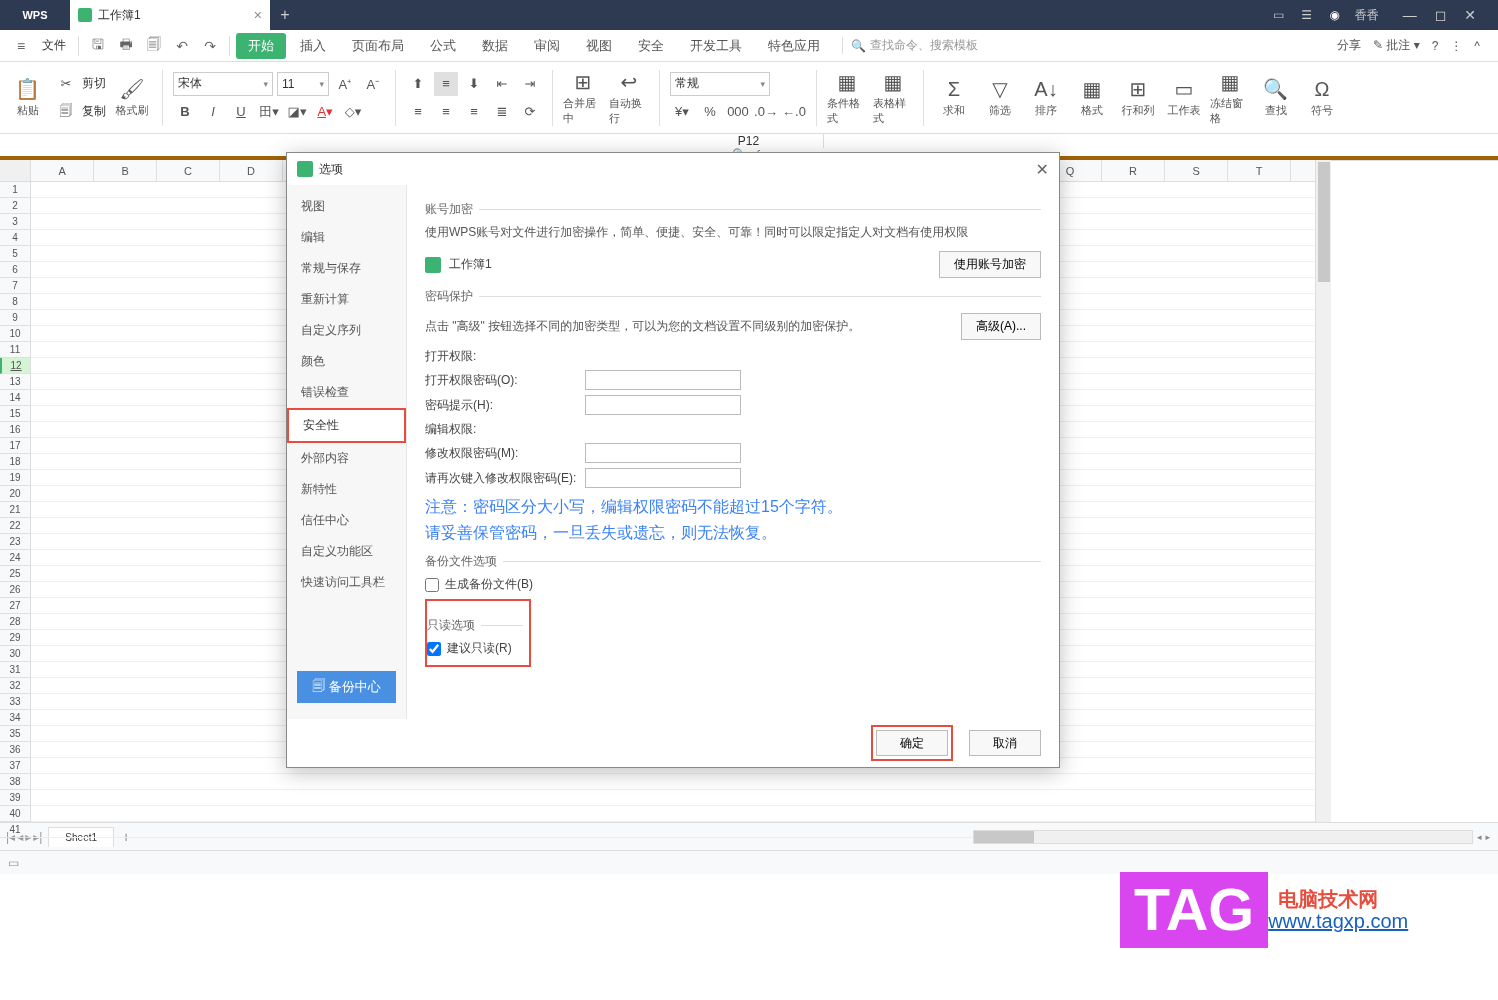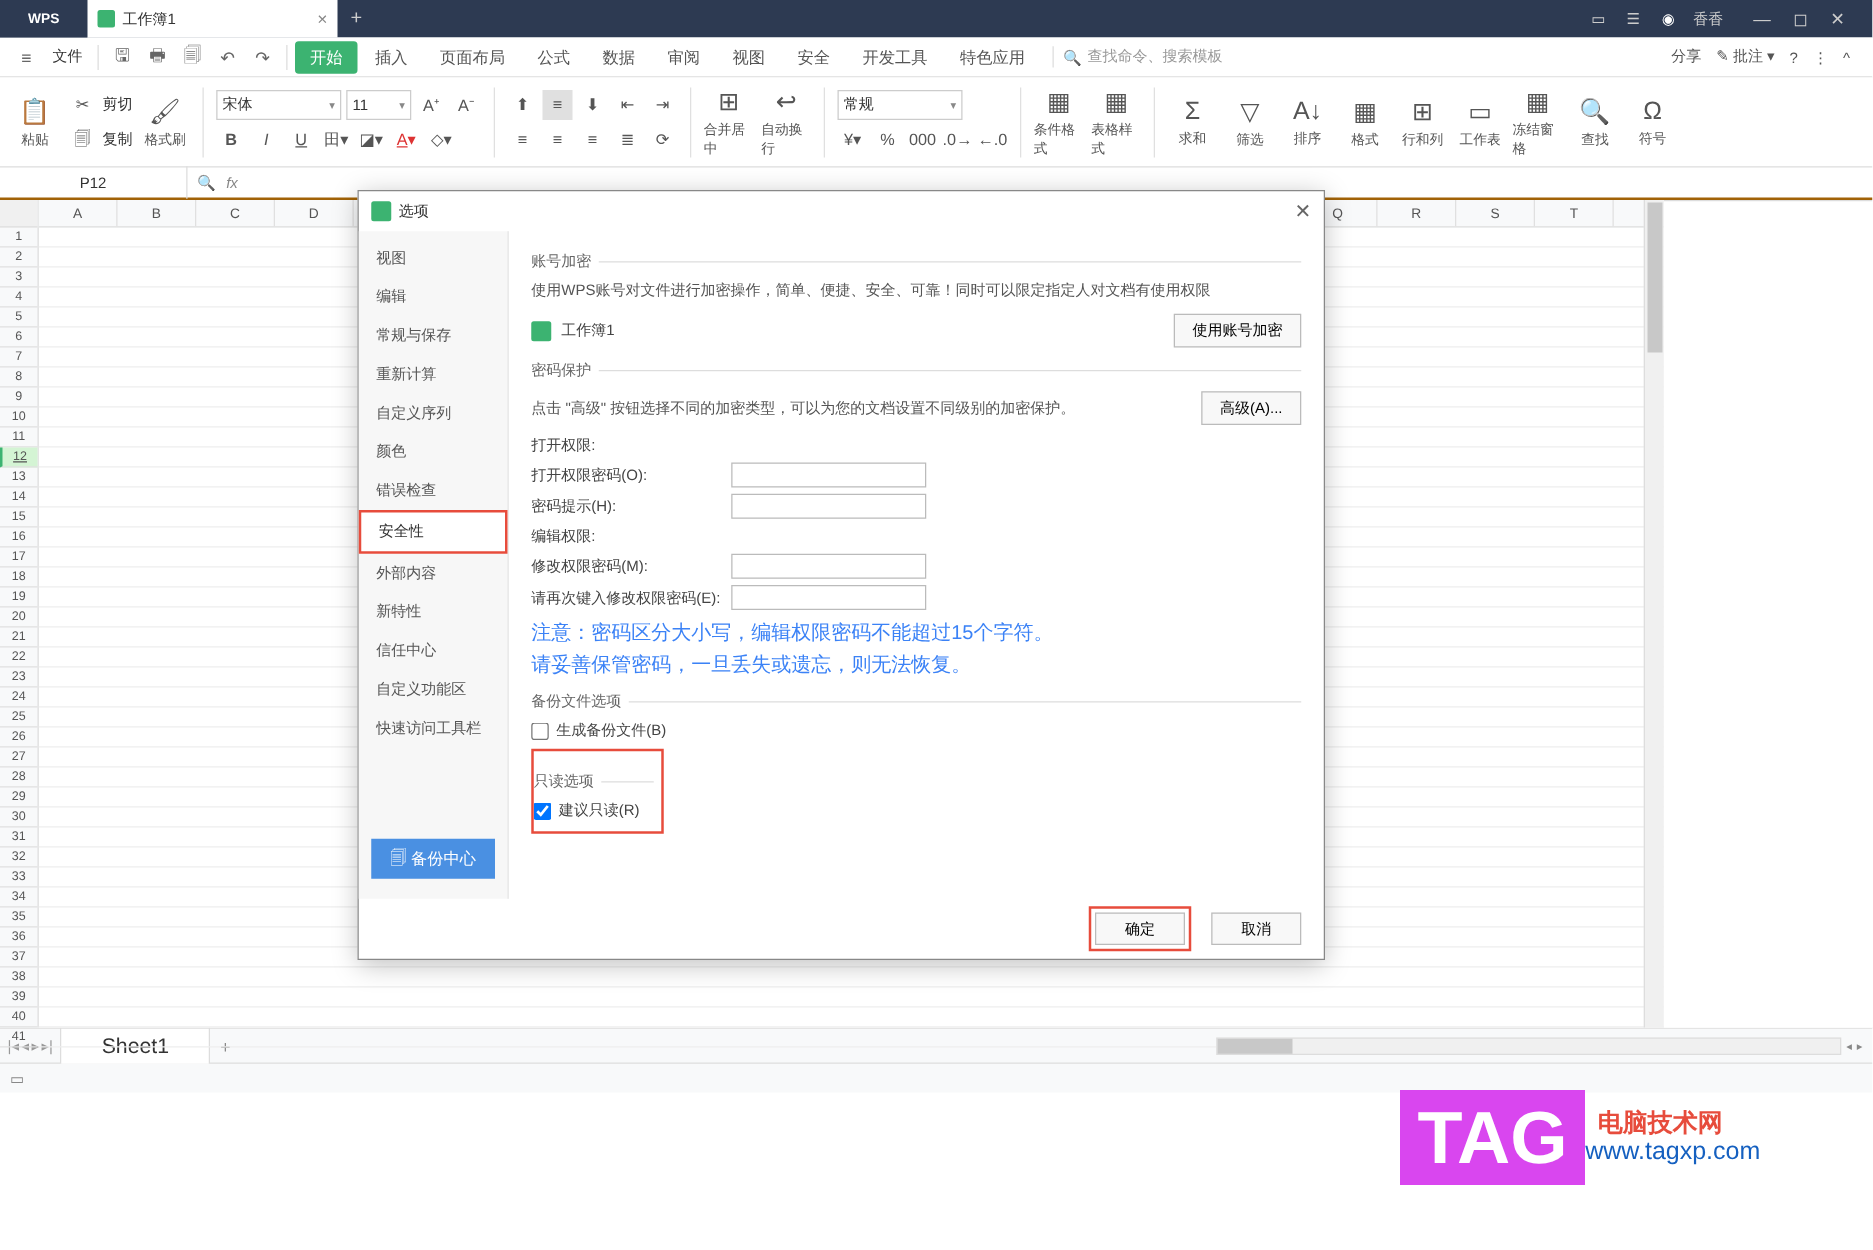--- a/index.html
+++ b/index.html
@@ -33,39 +33,39 @@
 .ribbon-big-btn .icon { font-size: 20px; margin-bottom: 2px; color: #555; }
 .ribbon-sep { width: 1px; height: 56px; background: #e0e0e0; margin: 0 4px; }
 .ribbon-2row { display: flex; flex-direction: column; gap: 4px; }
 .ribbon-row { display: flex; align-items: center; gap: 4px; }
 .btn-sm { width: 24px; height: 24px; display: flex; align-items: center; justify-content: center; color: #555; font-size: 13px; border: none; background: none; }
 .font-select { height: 24px; border: 1px solid #ccc; padding: 0 4px; min-width: 100px; font-size: 12px; display: flex; align-items: center; justify-content: space-between; }
 .size-select { height: 24px; border: 1px solid #ccc; padding: 0 4px; width: 52px; font-size: 12px; display: flex; align-items: center; justify-content: space-between; }
 .num-select { height: 24px; border: 1px solid #ccc; padding: 0 4px; width: 100px; font-size: 12px; display: flex; align-items: center; justify-content: space-between; }
 
 
-.formula-bar { height: 26px; border-bottom: 2px solid #a16207; display: flex; align-items: center; }
+.formula-bar { height: 26px; border-bottom: 4px solid #a16207; display: flex; align-items: center; flex-direction: column; }
 .name-box { width: 150px; height: 26px; border-right: 1px solid #ddd; display: flex; align-items: center; justify-content: center; font-size: 12px; }
 .fx-area { display: flex; align-items: center; padding: 0 8px; gap: 8px; color: #888; }
 
 
 .sheet-area { position: relative; height: 662px; background: #fff; display: flex; }
 .row-headers { width: 32px; background: #f8f9fa; border-right: 1px solid #ddd; }
 .corner { height: 22px; border-bottom: 1px solid #ddd; background: #f0f0f0; }
 .row-h { height: 16px; border-bottom: 1px solid #e0e0e0; display: flex; align-items: center; justify-content: center; font-size: 10px; color: #555; }
 .row-h.sel { background: #d4f4d4; border-left: 2px solid #3cb371; text-decoration: underline; }
 .col-headers { height: 22px; background: #f8f9fa; border-bottom: 1px solid #ddd; display: flex; }
 .col-h { width: 63px; border-right: 1px solid #e0e0e0; display: flex; align-items: center; justify-content: center; font-size: 11px; color: #555; }
 .grid-body { position: relative; }
 .grid-row { height: 16px; border-bottom: 1px solid #eee; width: 1300px; }
 
 
 .sheet-tabs { height: 28px; border-top: 1px solid #ddd; display: flex; align-items: center; background: #f8f9fa; }
 .sheet-nav { display: flex; gap: 2px; padding: 0 6px; color: #999; }
-.sheet-tab { padding: 4px 32px; background: #fff; border: 1px solid #ddd; border-bottom: none; font-size: 17px; }
+.sheet-tab { padding: 4px 16px; background: #fff; border: 1px solid #ddd; border-bottom: none; font-size: 10px; }
 .sheet-add { width: 24px; text-align: center; color: #888; font-size: 14px; }
 .scroll-right { margin-left: auto; display: flex; align-items: center; gap: 4px; padding-right: 8px; }
 .hscroll { width: 500px; height: 14px; background: #f0f0f0; border: 1px solid #ddd; position: relative; }
 .hscroll-thumb { position: absolute; left: 0; width: 60px; height: 12px; background: #c8c8c8; }
 
 
 .status-bar { height: 24px; border-top: 1px solid #ddd; display: flex; align-items: center; padding: 0 8px; background: #f8f9fa; color: #888; }
 
 
 .dialog { position: absolute; left: 286px; top: 152px; width: 774px; height: 616px; background: #fff; border: 1px solid #888; box-shadow: 0 4px 20px rgba(0,0,0,0.25); display: flex; flex-direction: column; }
@@ -93,21 +93,21 @@
 .checkbox-row input { width: 14px; height: 14px; }
 .readonly-box { border: 2px solid #e74c3c; padding: 16px 6px 8px 0; margin-top: 6px; display: inline-block; min-width: 106px; }
 .dialog-footer { height: 48px; display: flex; align-items: center; justify-content: flex-end; gap: 16px; padding: 0 18px; }
 .ok-wrap { border: 2px solid #e74c3c; padding: 3px; }
 .dialog-footer .btn { width: 72px; height: 26px; }
 
 
 .watermark { position: absolute; right: 8px; bottom: 50px; width: 370px; height: 80px; display: flex; align-items: center; pointer-events: none; }
 .tag-box { background: #d946ef; color: #fff; font-weight: 900; font-size: 59px; padding: 4px 14px; font-family: Arial, sans-serif; }
 .tag-text { color: #e74c3c; font-size: 20px; font-weight: bold; margin-left: 10px; line-height: 1.1; }
-.tag-url { color: #1560c0; font-size: 20px; }
+.tag-url { color: #1560c0; font-size: 20px; text-decoration: underline; }
 
 .vscroll { position: absolute; right: 0; top: 0; width: 16px; height: 100%; background: #f0f0f0; border-left: 1px solid #ddd; }
 .vscroll-thumb { position: absolute; top: 2px; width: 12px; left: 2px; height: 120px; background: #c8c8c8; }
 .arrow { font-size: 9px; color: #888; }
 
 .right-rail { width: 172px; border-top: 1px solid #ddd; background: #fff; }
 </style>
 </head>
 <body>
 

